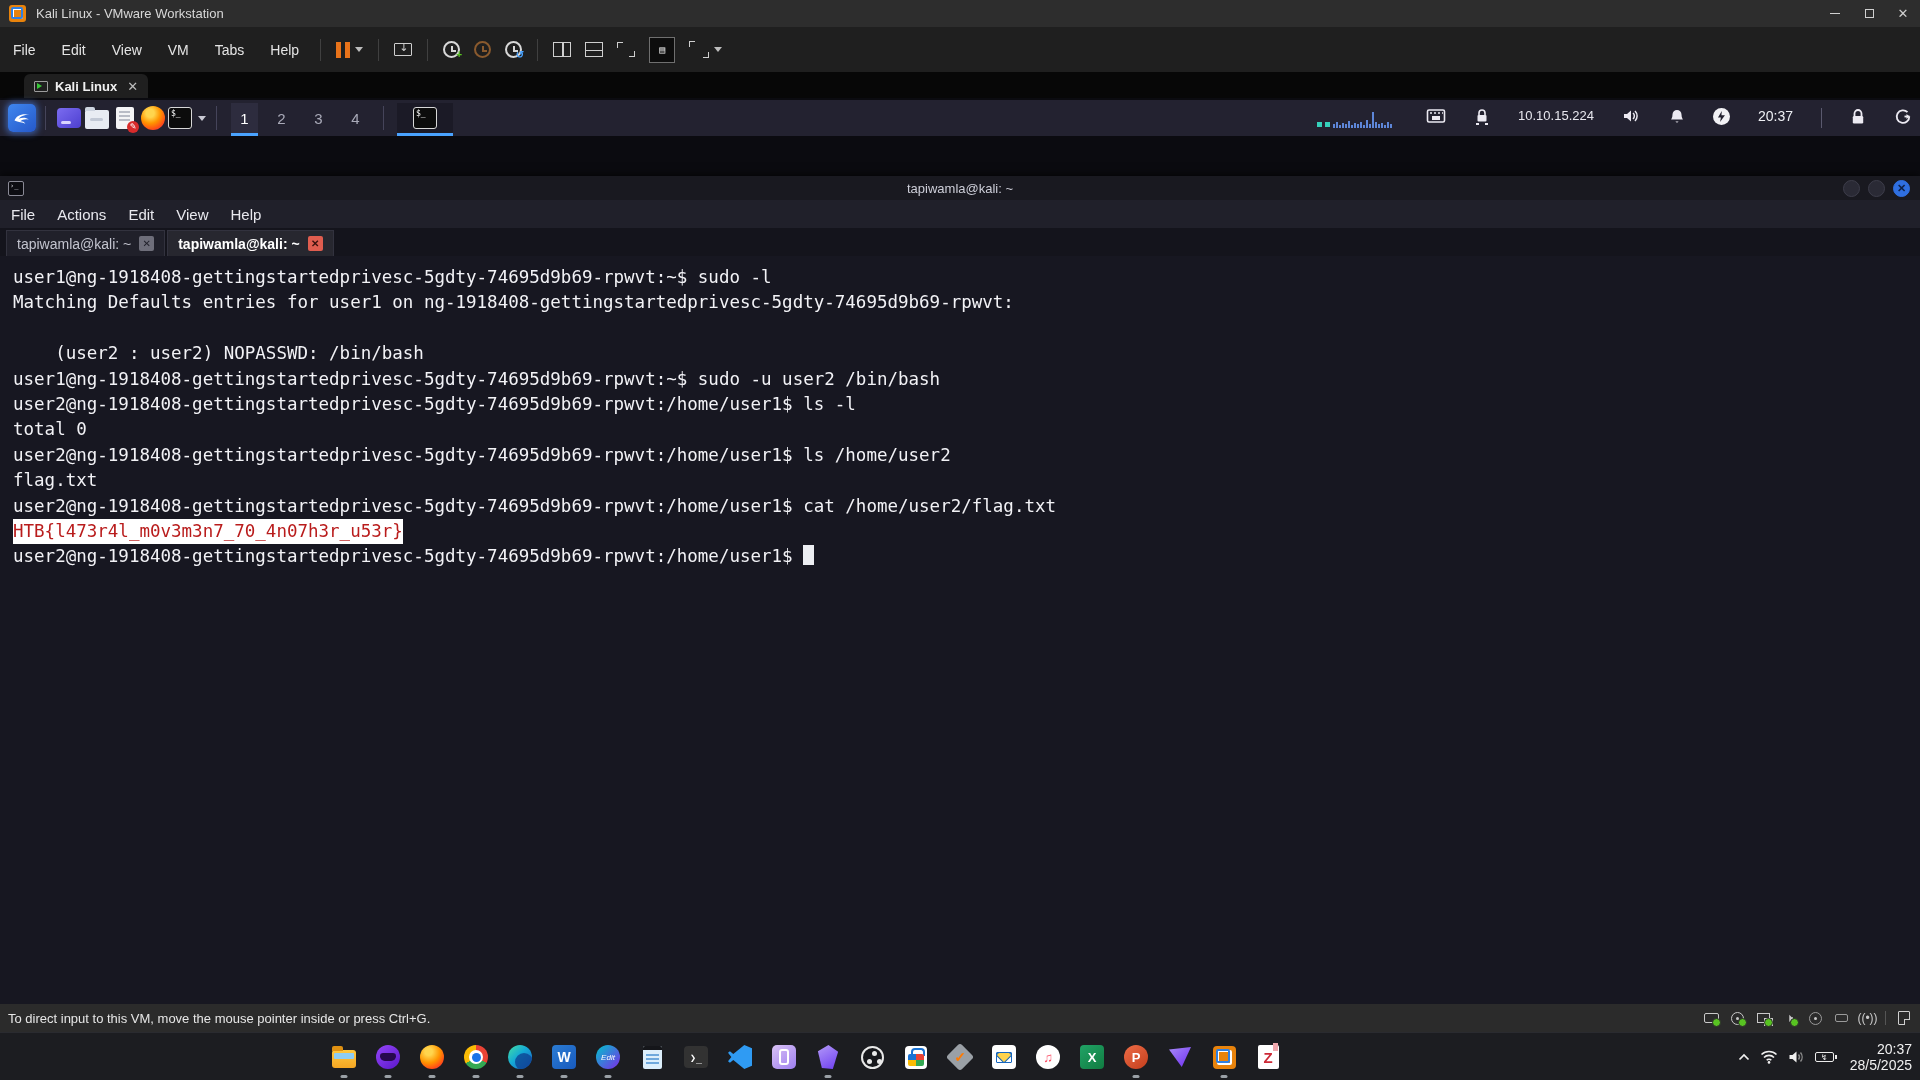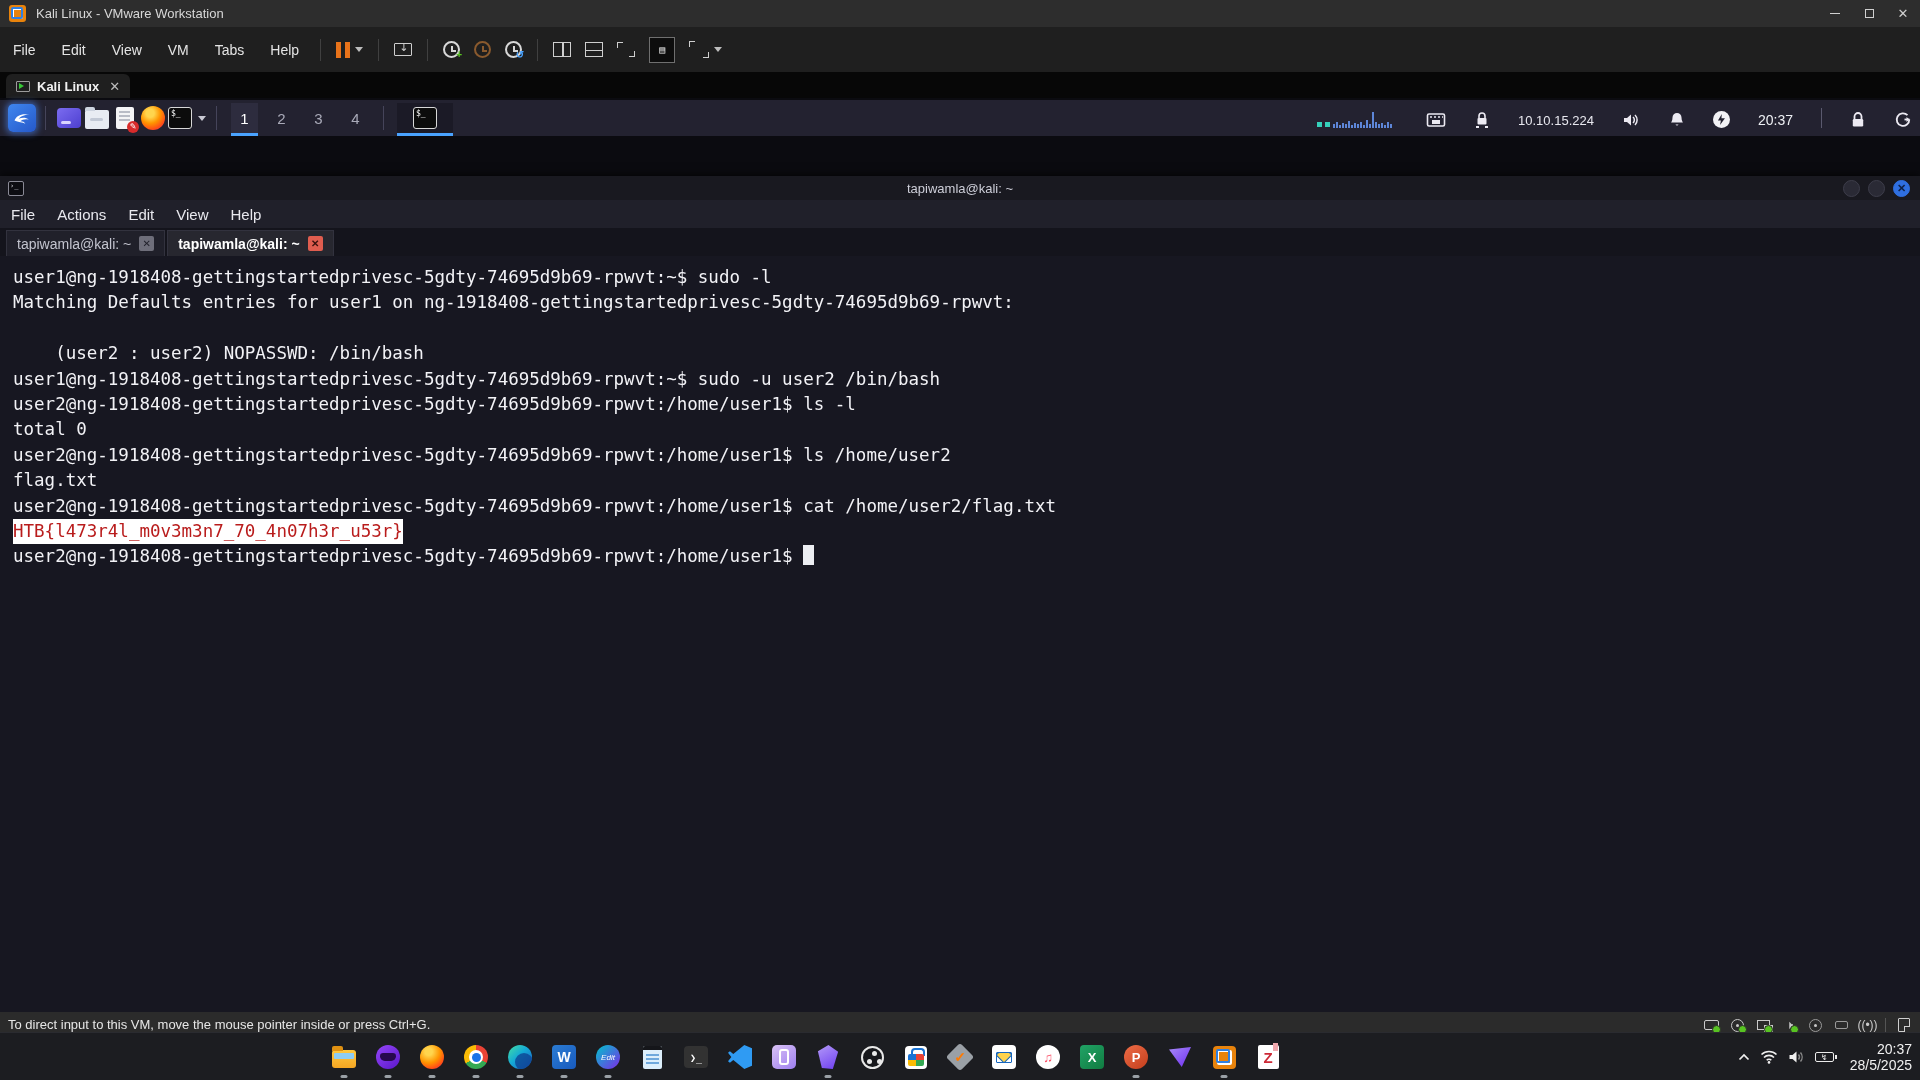--- a/index.html
+++ b/index.html
@@ -34,21 +34,21 @@
   .corners{width:18px;height:15px;position:relative}
   .corners::before,.corners::after{content:"";position:absolute;width:5px;height:5px;border:1.5px solid #cfcfcf}
   .corners::before{left:0;top:0;border-right:none;border-bottom:none}
   .corners::after{right:0;bottom:0;border-left:none;border-top:none}
   .consolebtn{width:26px;height:26px;background:#0d0d0d;border:1px solid #6f6f6f;display:flex;align-items:center;justify-content:center}
   .consolebtn span{color:#eee;font-family:"DejaVu Sans Mono",monospace;font-size:10px}
   .monitor-ico{width:18px;height:13px;border:1.5px solid #cfcfcf;border-radius:1px;position:relative}
   .monitor-ico::after{content:"↧";position:absolute;left:4px;top:-2px;color:#cfcfcf;font-size:11px;line-height:11px}
 
   .vmw-tabs{position:absolute;top:72px;left:0;right:0;height:26px;background:#070707;display:flex;align-items:flex-end}
-  .vm-tab{height:24px;margin-left:6px;background:#1f1f1f;border-radius:6px 6px 0 0;display:flex;align-items:center;padding:0 10px;color:#f0f0f0;font-size:13px;font-weight:bold;gap:7px}
+  .vm-tab{height:24px;margin-left:24px;background:#1f1f1f;border-radius:6px 6px 0 0;display:flex;align-items:center;padding:0 10px;color:#f0f0f0;font-size:13px;font-weight:bold;gap:7px}
   .vmtab-mon{width:14px;height:11px;border:1.5px solid #9c9c9c;border-radius:1px;position:relative}
   .vmtab-mon::after{content:"";position:absolute;left:2px;top:1px;border-left:5px solid #37c837;border-top:3px solid transparent;border-bottom:3px solid transparent}
   .vm-tab .x{color:#bdbdbd;font-weight:normal;font-size:13px;margin-left:3px}
 
   
   .vmscreen{position:absolute;top:98px;left:0;right:0;bottom:68px;background:#0b0b10}
   .kali-panel{position:absolute;top:2px;left:0;right:0;height:36px;background:#232230;display:flex;align-items:center;color:#d7d7e0;padding:0 8px}
   .kp-sep{width:1px;height:24px;background:#45445a;margin:0 9px}
   .kali-logo{width:28px;height:28px;border-radius:5px;background:linear-gradient(140deg,#3f86ef,#2558c9);box-shadow:0 0 6px 2px rgba(80,140,255,.55);display:flex;align-items:center;justify-content:center}
   .kp-launcher{width:28px;height:30px;display:flex;align-items:center;justify-content:center}
@@ -61,21 +61,21 @@
   .kp-doc::before{content:"";position:absolute;left:3px;top:4px;width:11px;height:2px;background:#b9bcc6;box-shadow:0 4px 0 #b9bcc6,0 8px 0 #b9bcc6}
   .kp-doc::after{content:"✎";position:absolute;right:-5px;bottom:-4px;width:12px;height:12px;background:#d92b2b;border-radius:50%;color:#fff;font-size:8px;line-height:12px;text-align:center}
   .kp-firefox{width:24px;height:24px;border-radius:50%;background:radial-gradient(circle at 38% 30%,#ffd54d 0 18%,#ff9500 45%,#ff4d17 72%,#c21a93 100%)}
   .term-ico{width:24px;height:22px;background:#0c0c0c;border:1.5px solid #d8d8d8;border-radius:3px;color:#fff;font-family:"DejaVu Sans Mono",monospace;font-size:8px;line-height:9px;padding:1px 0 0 2px}
   .kp-caret{width:0;height:0;border-left:4.5px solid transparent;border-right:4.5px solid transparent;border-top:5.5px solid #c9c9d4;margin-left:6px}
   .ws{width:27px;height:30px;display:flex;align-items:center;justify-content:center;font-size:15px;color:#a9aab8;margin:0 5px;position:relative}
   .ws.active{background:#2d2c3e;color:#fff}
   .ws.active::after{content:"";position:absolute;left:0;right:0;bottom:-3px;height:3px;background:#4aa3ff}
   .kp-task{width:56px;height:30px;display:flex;align-items:center;justify-content:center;background:#1b1a26;position:relative;margin-left:4px}
   .kp-task::after{content:"";position:absolute;left:0;right:0;bottom:-3px;height:3px;background:#4aa3ff}
-  .kp-right{margin-left:auto;display:flex;align-items:flex-end;gap:28px}
+  .kp-right{margin-left:auto;display:flex;align-items:flex-start;gap:28px}
   .kp-ip{font-size:13px;color:#e8e8ef}
   .kp-clock{font-size:14px;color:#eef0f4}
   .kp-vsep{width:1px;height:20px;background:#5a596e}
   .graph{display:flex;align-items:flex-end;gap:1px;height:20px;margin-right:6px}
   .graph i{display:block;width:2px;background:#5d86d8}
   .graph .tl{width:5px;height:5px;background:#35d0ba;margin-right:2px;align-self:flex-end;margin-bottom:1px}
   .powerdot{width:17px;height:17px;background:#f2f2f5;border-radius:50%;position:relative}
   .powerdot::after{content:"";position:absolute;left:5px;top:3px;width:7px;height:11px;background:#232230;clip-path:polygon(55% 0,0 60%,42% 60%,30% 100%,100% 38%,50% 38%)}
 
   
@@ -94,21 +94,21 @@
   .t-tab.active{background:#27272f;color:#fff;font-weight:bold}
   .t-x{width:15px;height:15px;display:flex;align-items:center;justify-content:center;font-size:10px;border-radius:2px}
   .t-x.gray{background:#6e6e7a;color:#21212b}
   .t-x.red{background:#e05d4f;color:#3a120d}
   .t-body{position:absolute;top:80px;left:0;right:0;bottom:0;padding:9px 0 0 13px;font-family:"DejaVu Sans Mono",monospace;font-size:17.5px;color:#f2f2f6;background:#171721}
   .tline{white-space:pre;height:25.4px;line-height:25.4px;font-weight:500}
   .tline.hl{display:inline-block;background:#fff;color:#b91c1c;height:25.4px}
   .cursor{display:inline-block;width:11px;height:20px;background:#eceef2;vertical-align:-3px}
 
   
-  .vmw-status{position:absolute;left:0;right:0;bottom:48px;height:20px;background:#2b2b2b;display:flex;align-items:flex-end;color:#e6e6e6;font-size:13px;padding:0 8px}
+  .vmw-status{position:absolute;left:0;right:0;bottom:48px;height:28px;background:#2b2b2b;display:flex;align-items:center;color:#e6e6e6;font-size:13px;padding:0 8px}
   .st-icons{margin-left:auto;display:flex;align-items:center;gap:9px}
   .st-ic{width:17px;height:14px;position:relative;display:flex;align-items:center;justify-content:center;color:#c9c9c9;font-size:12px}
   .st-ic.on::after{content:"";position:absolute;right:-1px;bottom:-2px;width:7px;height:7px;border-radius:50%;background:#58c322;border:1px solid #2b2b2b}
   .st-disk{width:15px;height:10px;border:1.5px solid #c9c9c9;border-radius:2px}
   .st-cd{width:13px;height:13px;border:1.5px solid #c9c9c9;border-radius:50%;position:relative}
   .st-cd::before{content:"";position:absolute;left:4px;top:4px;width:3px;height:3px;background:#c9c9c9;border-radius:50%}
   .st-net{width:13px;height:10px;border:1.5px solid #c9c9c9;position:relative}
   .st-net::before{content:"";position:absolute;right:-4px;bottom:-4px;width:7px;height:6px;background:#2b2b2b;border:1.5px solid #c9c9c9}
   .st-usb{width:13px;height:8px;border:1.5px solid #9a9a9a;border-radius:2px}
   .st-page{width:12px;height:14px;border:1.5px solid #cfcfcf;border-radius:1px;position:relative}

